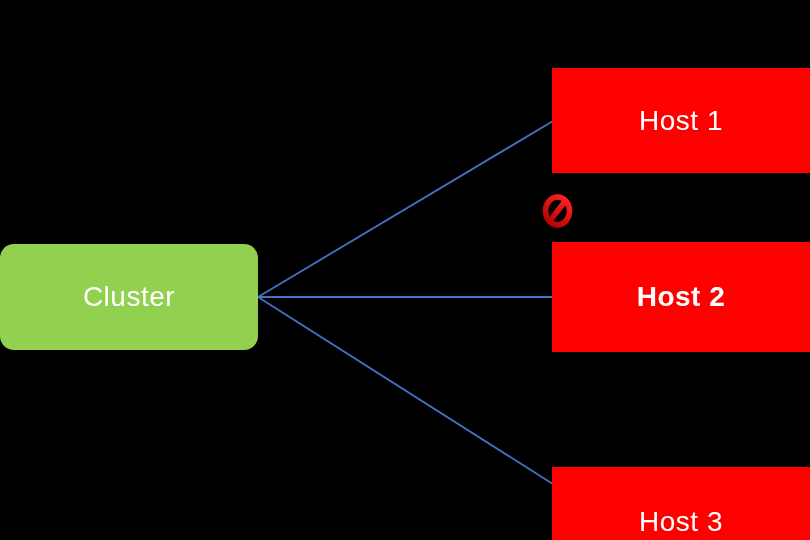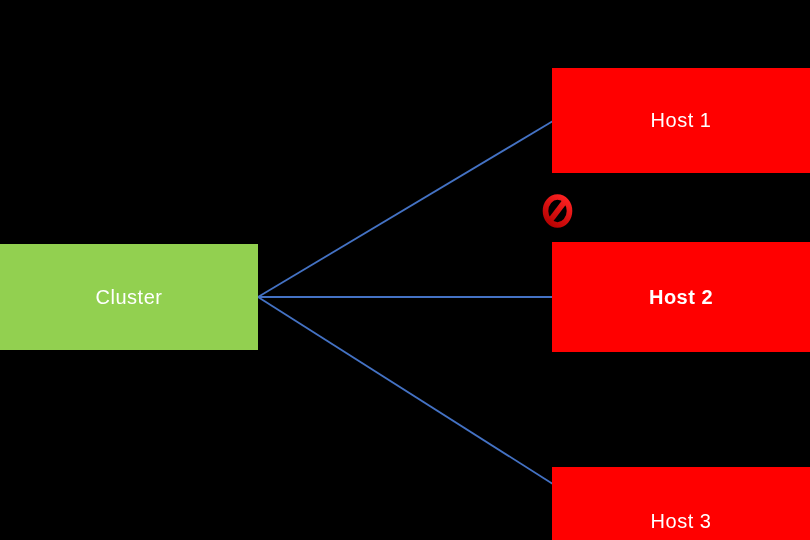--- a/index.html
+++ b/index.html
@@ -21,30 +21,31 @@
     top: 0;
     width: 810px;
     height: 540px;
   }
   .node {
     position: absolute;
     display: flex;
     align-items: center;
     justify-content: center;
     color: #FFFFFF;
-    font-size: 20px;
+    font-size: 28px;
     font-weight: 400;
     letter-spacing: 0.5px;
     white-space: nowrap;
   }
   #cluster-node {
     left: 0px;
     top: 244px;
     width: 258px;
     height: 106px;
+    border-radius: 14px;
   }
   #host1-node {
     left: 552px;
     top: 68px;
     width: 258px;
     height: 105px;
   }
   #host2-node {
     left: 552px;
     top: 242px;

